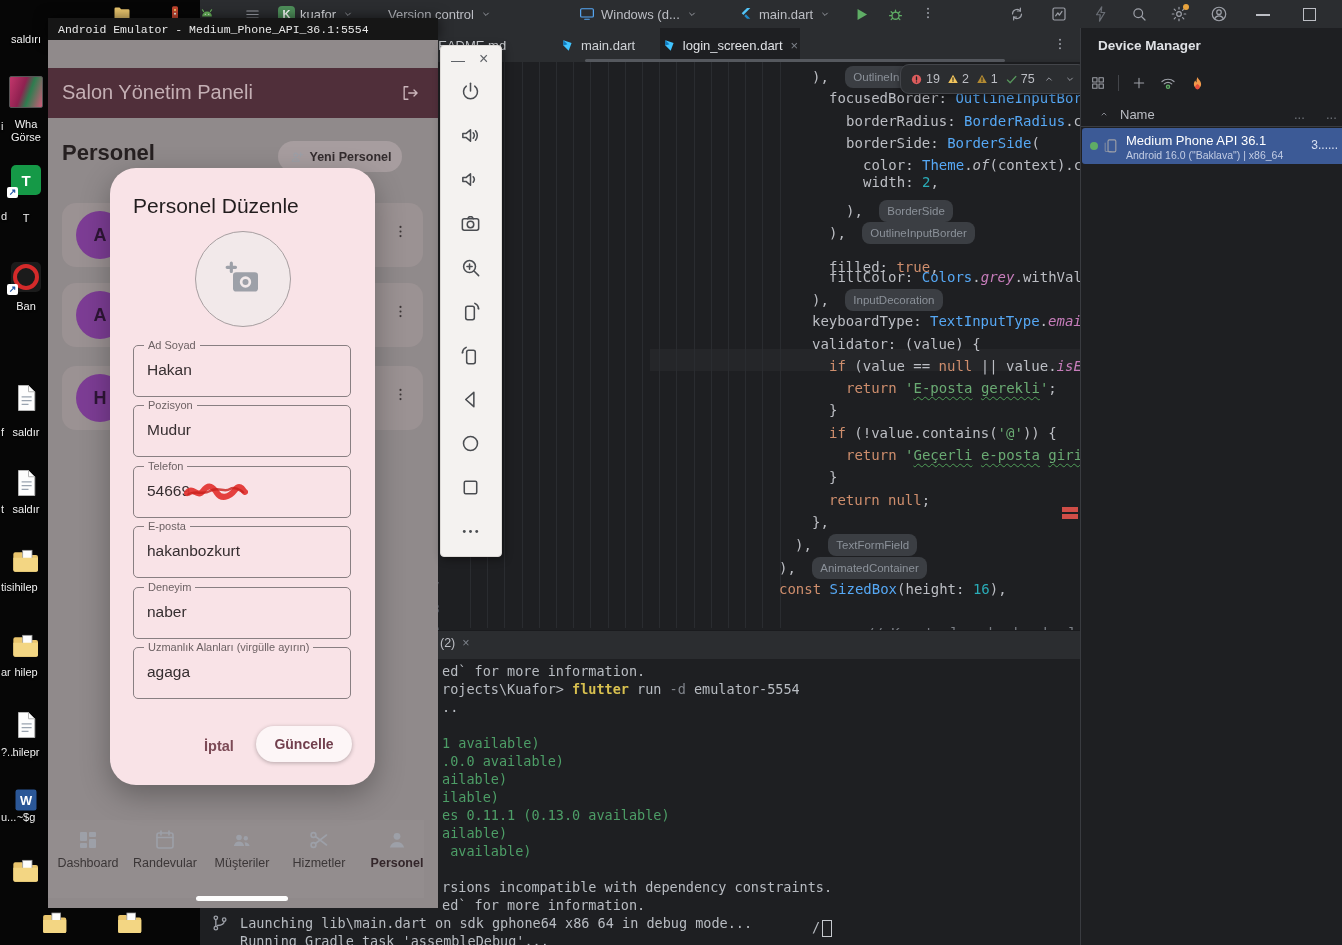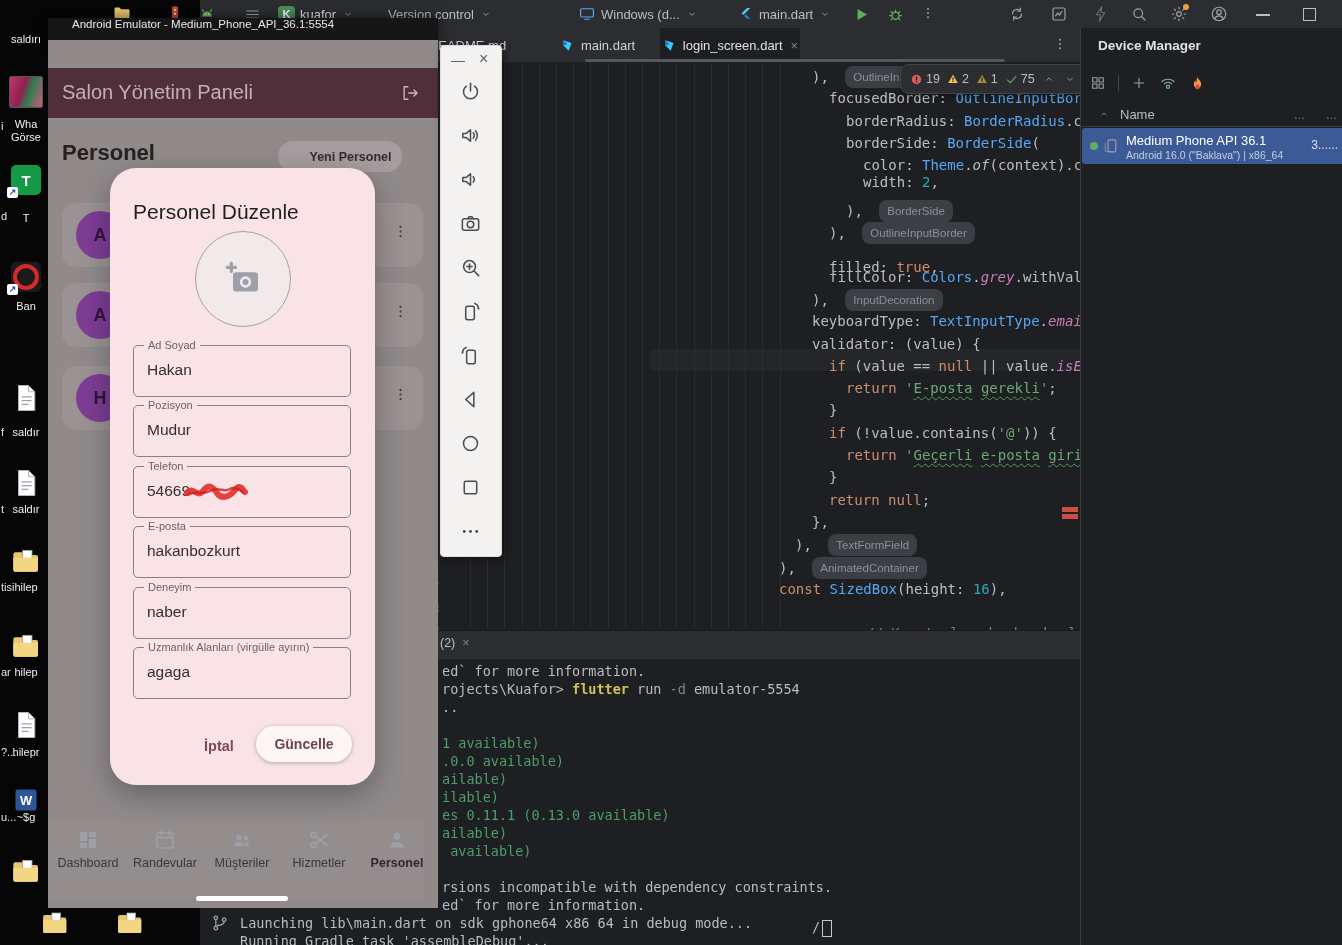--- a/index.html
+++ b/index.html
@@ -60,21 +60,21 @@
   #dm-toolbar{left:1090px;top:74px;display:flex;align-items:center;gap:12px;color:#9da0a8;}
   #dm-colhead{left:1080px;top:104px;width:262px;height:22px;border-bottom:1px solid #393b40;color:#bcbec4;font-size:13px;}
   #dm-row{left:1082px;top:128px;width:258px;height:36px;background:#3c5a96;border-radius:3px;padding-left:6px;}
   .dm-dot{position:absolute;left:8px;top:14px;width:8px;height:8px;border-radius:50%;background:#5fad65;}
   .dm-name{position:absolute;left:44px;top:5px;color:#fff;font-size:13px;}
   .dm-sub{position:absolute;left:44px;top:21px;color:#c3cde4;font-size:10.5px;}
   .dm-trail{position:absolute;right:8px;top:10px;color:#d9e1f2;font-size:12px;}
 
   
   #emu-title{left:48px;top:18px;width:390px;height:22px;background:#161616;color:#e8e8e8;font-size:11.5px;
-             display:flex;align-items:flex-start;padding-left:24px;box-sizing:border-box;box-shadow:0 0 14px rgba(0,0,0,.6);}
+             display:flex;align-items:center;padding-left:10px;box-sizing:border-box;box-shadow:0 0 14px rgba(0,0,0,.6);font-family:Liberation Mono, monospace;}
   #phone{left:48px;top:40px;width:390px;height:868px;background:#908a8b;overflow:hidden;}
   #p-status{position:absolute;left:0;top:0;width:390px;height:28px;background:#451f29;}
   #p-time{position:absolute;left:14px;top:7px;color:#f3eff0;font-size:13px;font-weight:bold;}
   #p-appbar{position:absolute;left:0;top:28px;width:390px;height:50px;background:#502f3a;}
   #p-apptitle{position:absolute;left:14px;top:13px;color:#c4afb4;font-size:20px;}
   #p-heading{position:absolute;left:14px;top:100px;color:#262021;font-size:22px;font-weight:800;}
   #p-newbtn{position:absolute;left:230px;top:101px;width:124px;height:31px;background:#a79d9f;border-radius:16px;
             display:flex;align-items:center;justify-content:center;gap:5px;color:#332c2e;font-size:12.5px;font-weight:bold;}
   .p-card{position:absolute;left:14px;width:361px;height:64px;background:#9b9293;border-radius:14px;}
   .p-avatar{position:absolute;left:14px;top:8px;width:48px;height:48px;border-radius:50%;background:#7d3d95;
@@ -84,21 +84,21 @@
   .nav-item{position:absolute;top:8px;width:70px;display:flex;flex-direction:column;align-items:center;gap:4px;
             color:#3f393a;font-size:12.5px;}
   .nav-item .lbl{color:#3b3637;}
   .nav-item.active{color:#7b2e3d;}
   .nav-item.active .lbl{color:#33262a;font-weight:bold;}
   #p-homebar{position:absolute;left:148px;top:856px;width:92px;height:5px;border-radius:3px;background:#fdfdfd;}
 
   
   #dialog{position:absolute;left:62px;top:128px;width:265px;height:617px;background:#f9e3e7;border-radius:26px;
           box-shadow:0 10px 30px rgba(0,0,0,.30);}
-  #dlg-title{position:absolute;left:23px;top:32px;color:#221d1e;font-size:21px;}
+  #dlg-title{position:absolute;left:23px;top:26px;color:#221d1e;font-size:21px;}
   #dlg-avatar{position:absolute;left:85px;top:63px;width:94px;height:94px;border-radius:50%;background:#f2e9ea;
               border:1px solid #a79ea0;display:flex;align-items:center;justify-content:center;color:#1c1b1b;}
   .fld{position:absolute;left:23px;width:218px;height:52px;border:1.3px solid #897f82;border-radius:5px;box-sizing:border-box;}
   .fld .flabel{position:absolute;left:10px;top:-7px;background:#f9e3e7;padding:0 4px;font-size:11px;color:#6d6264;}
   .fld .fval{position:absolute;left:13px;top:15px;font-size:15.5px;color:#362e30;}
   .scribble{position:absolute;left:50px;top:16px;width:64px;height:18px;}
   #dlg-cancel{position:absolute;left:94px;top:570px;color:#7c4a56;font-size:14.5px;font-weight:600;}
   #dlg-submit{position:absolute;left:146px;top:558px;width:96px;height:36px;background:#fdf6f7;border-radius:18px;
               display:flex;align-items:center;justify-content:center;color:#713f4d;font-size:14px;font-weight:bold;
               box-shadow:0 1px 4px rgba(0,0,0,.28);}

